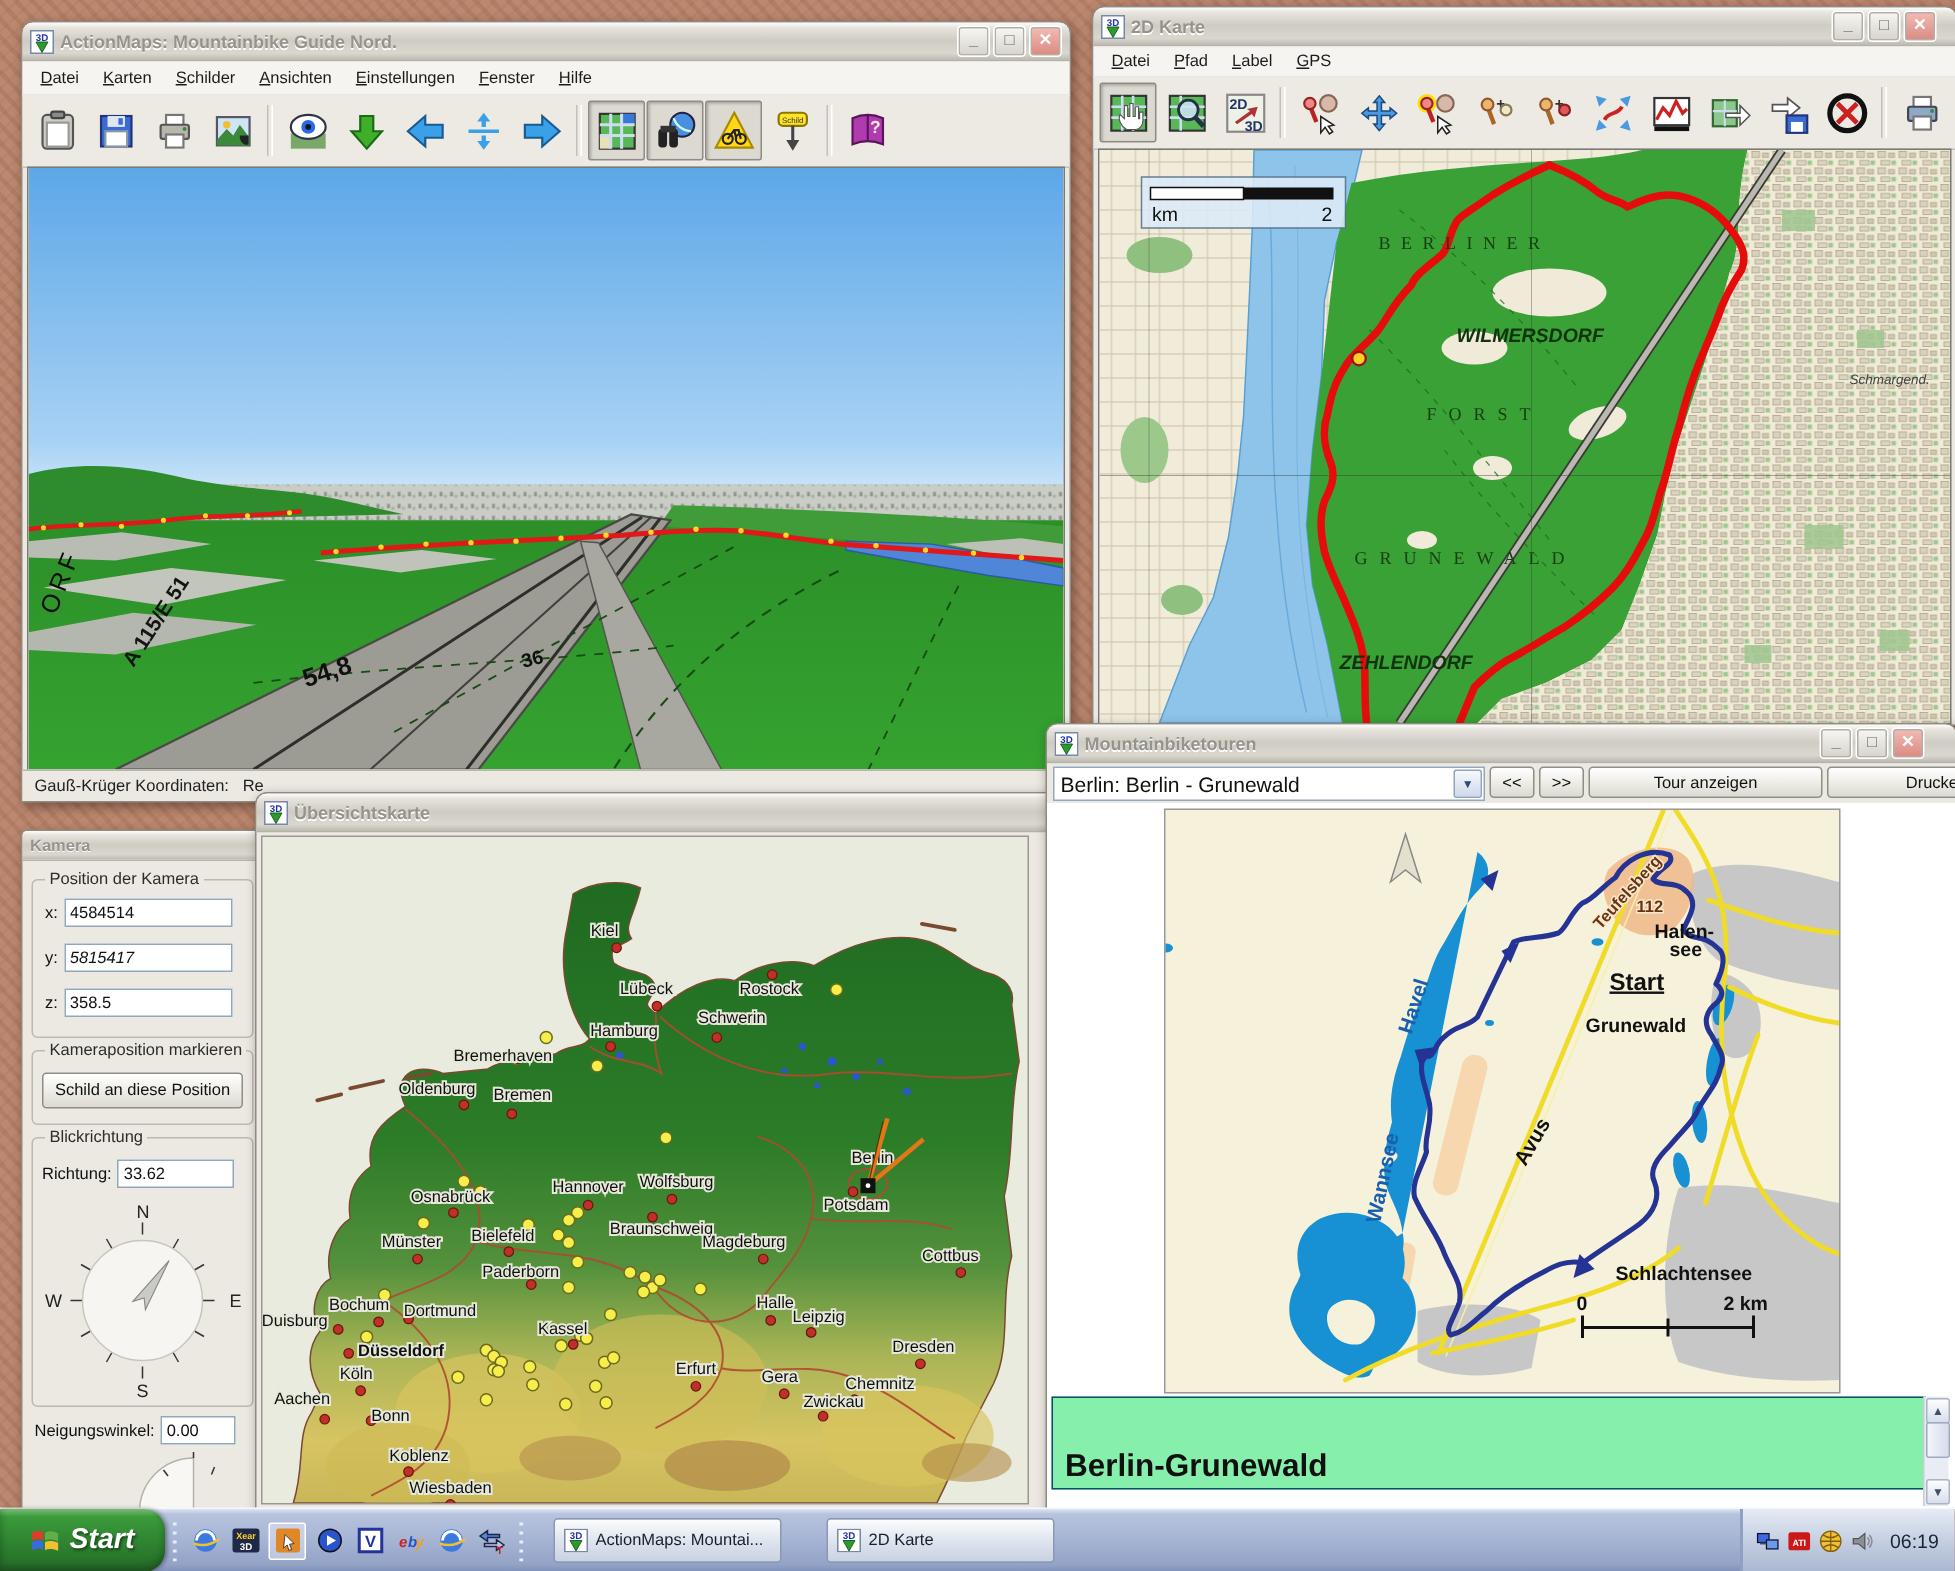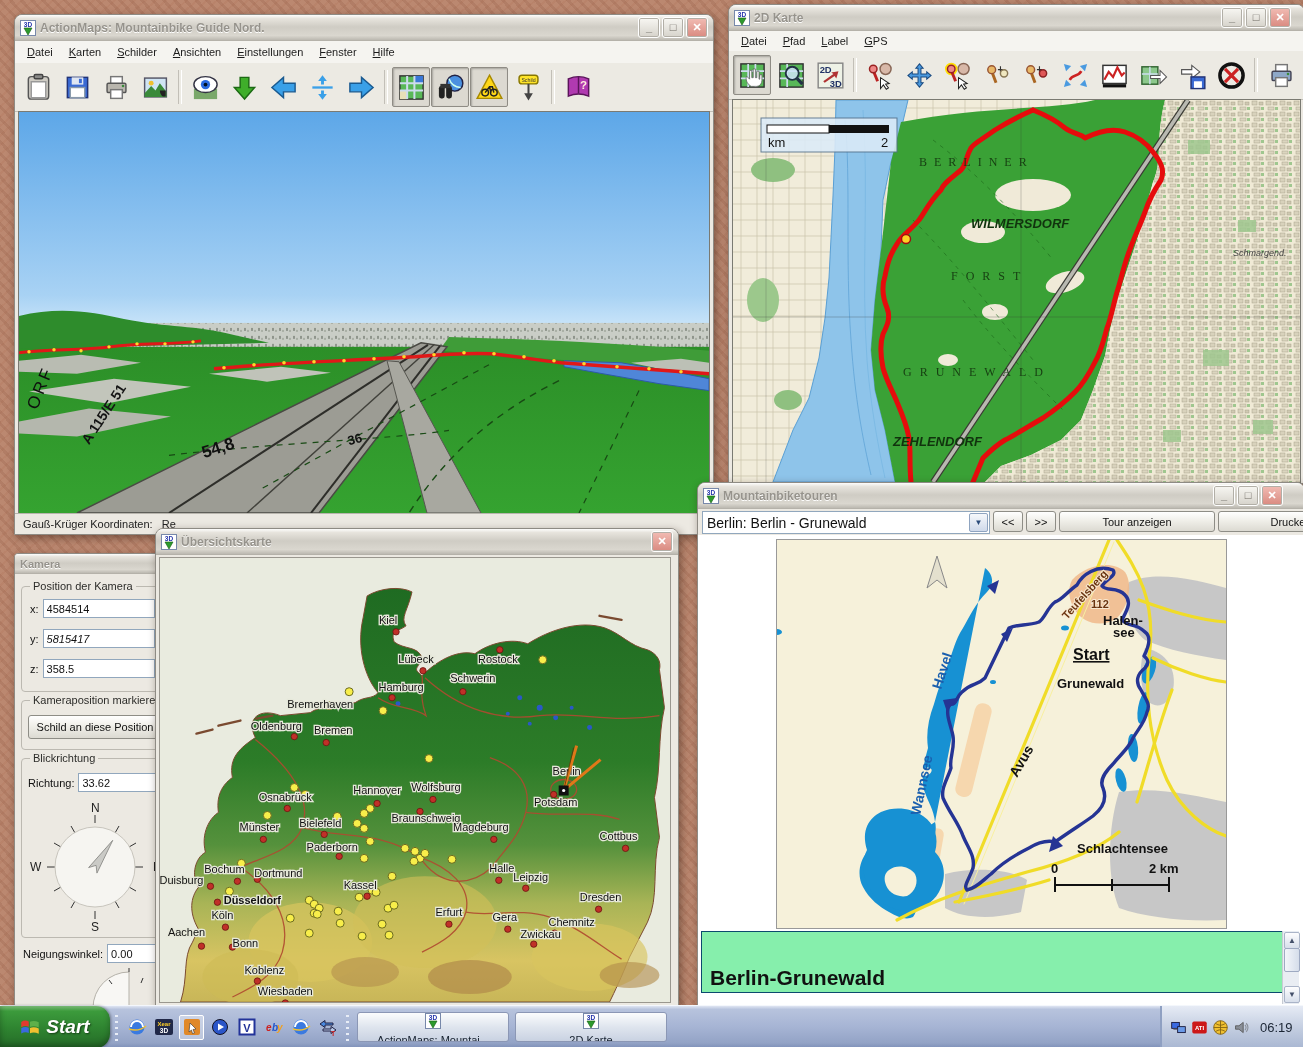--- a/index.html
+++ b/index.html
@@ -57,23 +57,23 @@
     box-shadow:inset 0 -3px 6px rgba(0,0,0,.3), 1px 0 3px rgba(0,0,0,.4);
     display:flex;align-items:center;justify-content:center;gap:6px;}
   #start-btn span{color:#fff;font-size:19px;font-weight:bold;font-style:italic;
     text-shadow:1px 1px 2px rgba(0,0,0,.5);}
   .grip{width:5px;height:28px;margin:0 4px;
     background-image:radial-gradient(circle 1.2px, #e8edf6 0 1.2px, transparent 1.3px);
     background-size:5px 6px;}
   .ql-icon{width:23px;height:23px;margin:0 2px;display:flex;align-items:center;justify-content:center;}
   .ql-icon svg{width:20px;height:20px;}
   .ql-icon.pressed{border:1px solid #fff;background:rgba(255,255,255,.35);border-radius:2px;}
-  .taskbtn{width:152px;height:30px;margin:0 3px;border-radius:3px;border:1px solid #8b97b5;
+  .taskbtn{width:152px;height:30px;margin:0 15px;border-radius:3px;border:1px solid #8b97b5;
     background:linear-gradient(180deg,#fbfcfd,#dfe5ee 50%,#c9d2e2);display:flex;align-items:center;
-    gap:5px;padding:0 6px;box-sizing:border-box;flex-direction:column;}
+    gap:5px;padding:0 6px;box-sizing:border-box;}
   .taskbtn span{font-size:11px;color:#15202e;white-space:nowrap;overflow:hidden;}
   #tray{position:absolute;right:0;top:0;height:42px;width:143px;
     background:linear-gradient(180deg,#e6ebf5,#bfcade 60%,#a9b7d2);
     border-left:2px solid #8fa0c2;display:flex;align-items:center;padding-left:8px;
     box-sizing:border-box;gap:4px;}
   #tray svg{width:17px;height:17px;}
   #clock{font-size:13px;color:#1a2433;margin-left:6px;}
   
   .sb{position:absolute;width:16px;background:#e9edf3;border-left:1px solid #c8ccd4;}
   .sb .arrow{position:absolute;left:1px;width:14px;height:15px;font-size:8px;color:#44506a;
@@ -558,21 +558,21 @@
     <input class="xp-input" style="width: 50px;" value="0.00">
   </div>
   <svg width="80" height="40" style="position:absolute;left:70px;top:414px;">
     <path d="M8,40 A36,36 0 0 1 44,4 L44,40 Z" fill="#f8f7f4" stroke="#b5b2aa" stroke-width="1"></path>
     <line x1="44" y1="4" x2="44" y2="0" stroke="#333"></line>
     <line x1="24" y1="12" x2="27" y2="16" stroke="#333"></line>
     <line x1="58" y1="10" x2="56" y2="15" stroke="#333"></line>
   </svg>
 </div>
 
-<div class="window" id="win-uebersicht" style="left:155px;top:528px;width:522px;height:477px;z-index:4;">
+<div class="window" id="win-uebersicht" style="left:170px;top:528px;width:522px;height:477px;z-index:4;padding-left:42px;">
   <div class="titlebar">
     <span class="appicon"><svg viewBox="0 0 16 16">
           <rect x="0.5" y="0.5" width="15" height="15" fill="#fff" stroke="#7788aa"></rect>
           <text x="8" y="7" font-size="6.5" font-weight="bold" fill="#2233aa" text-anchor="middle" font-family="Liberation Sans">3D</text>
           <path d="M4,8 H12 L8,15 Z" fill="#2d9a2d" stroke="#135a13" stroke-width="0.6"></path>
         </svg></span>
     <span class="title-text">Übersichtskarte</span>
     <span class="capbtns">
       <span class="capbtn close">✕</span>
     </span>

